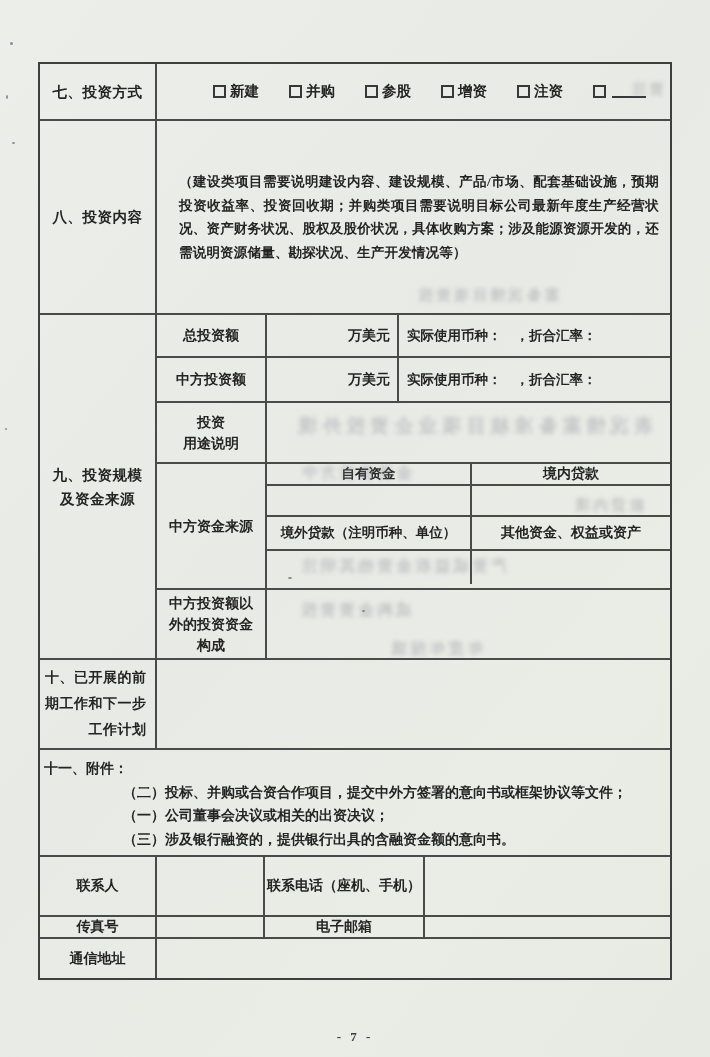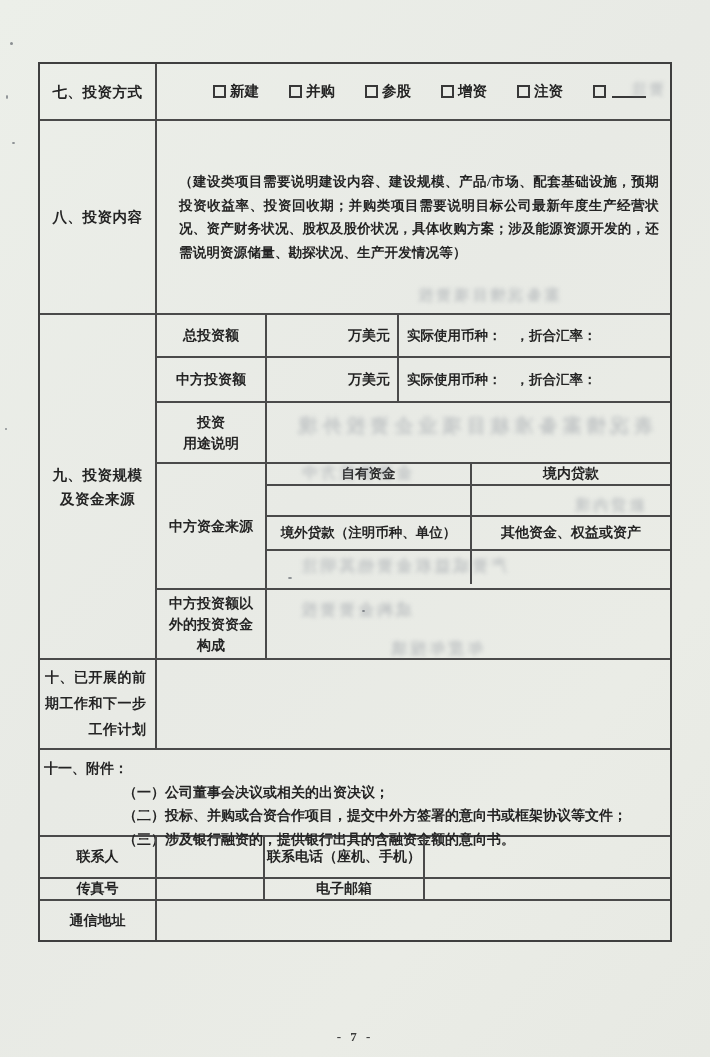--- a/index.html
+++ b/index.html
@@ -164,30 +164,30 @@
       </div>
     </div>
 
     <div class="tr" style="height:90px">
       <div class="cell br c1 mainlab" style="font-size:14px;line-height:26px;justify-content:flex-start;text-align:right;padding-left:5px">十、已开展的前
 期工作和下一步
 工作计划</div>
       <div class="cell fill"></div>
     </div>
 
-    <div class="tr" style="height:87px">
+    <div class="tr" style="height:107px">
       <div class="attach">
         <div>十一、附件：</div>
+        <div class="items">（二）投标、并购或合资合作项目，提交中外方签署的意向书或框架协议等文件；</div>
         <div class="items">（一）公司董事会决议或相关的出资决议；</div>
-        <div class="items">（二）投标、并购或合资合作项目，提交中外方签署的意向书或框架协议等文件；</div>
         <div class="items">（三）涉及银行融资的，提供银行出具的含融资金额的意向书。</div>
       </div>
     </div>
 
-    <div class="tr" style="height:42px">
+    <div class="tr" style="height:60px">
       <div class="cell br c1 lab">联系人</div>
       <div class="cell br c2"></div>
       <div class="cell br c3 lab">联系电话（座机、手机）</div>
       <div class="cell fill"></div>
     </div>
 
     <div class="tr" style="height:22px">
       <div class="cell br c1 lab">传真号</div>
       <div class="cell br c2"></div>
       <div class="cell br c3 lab">电子邮箱</div>

